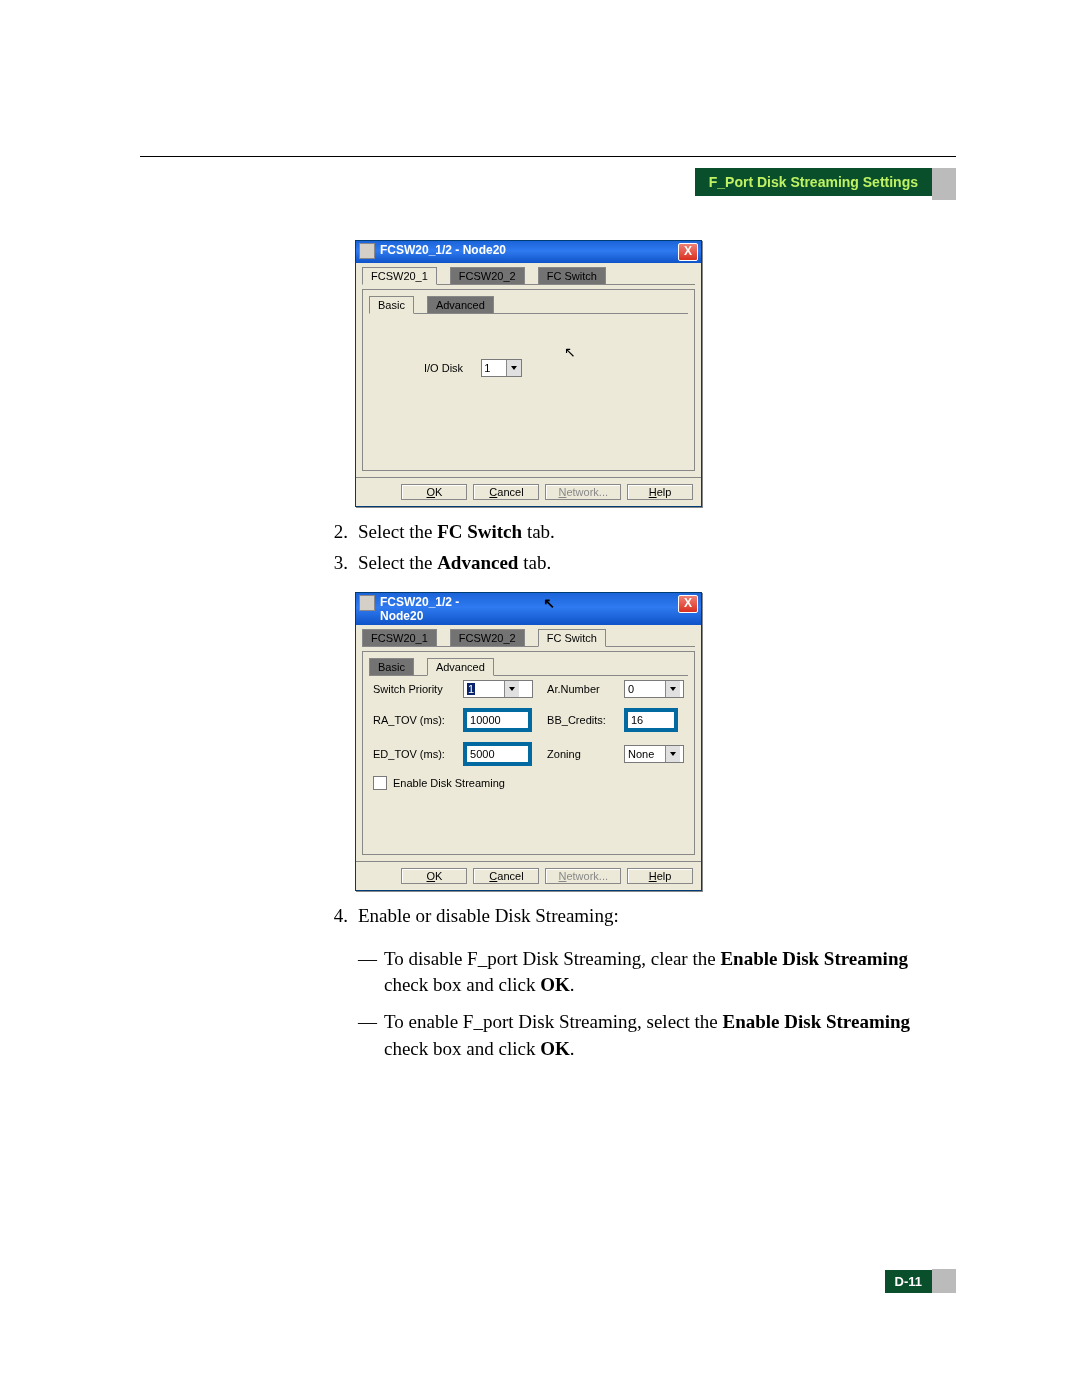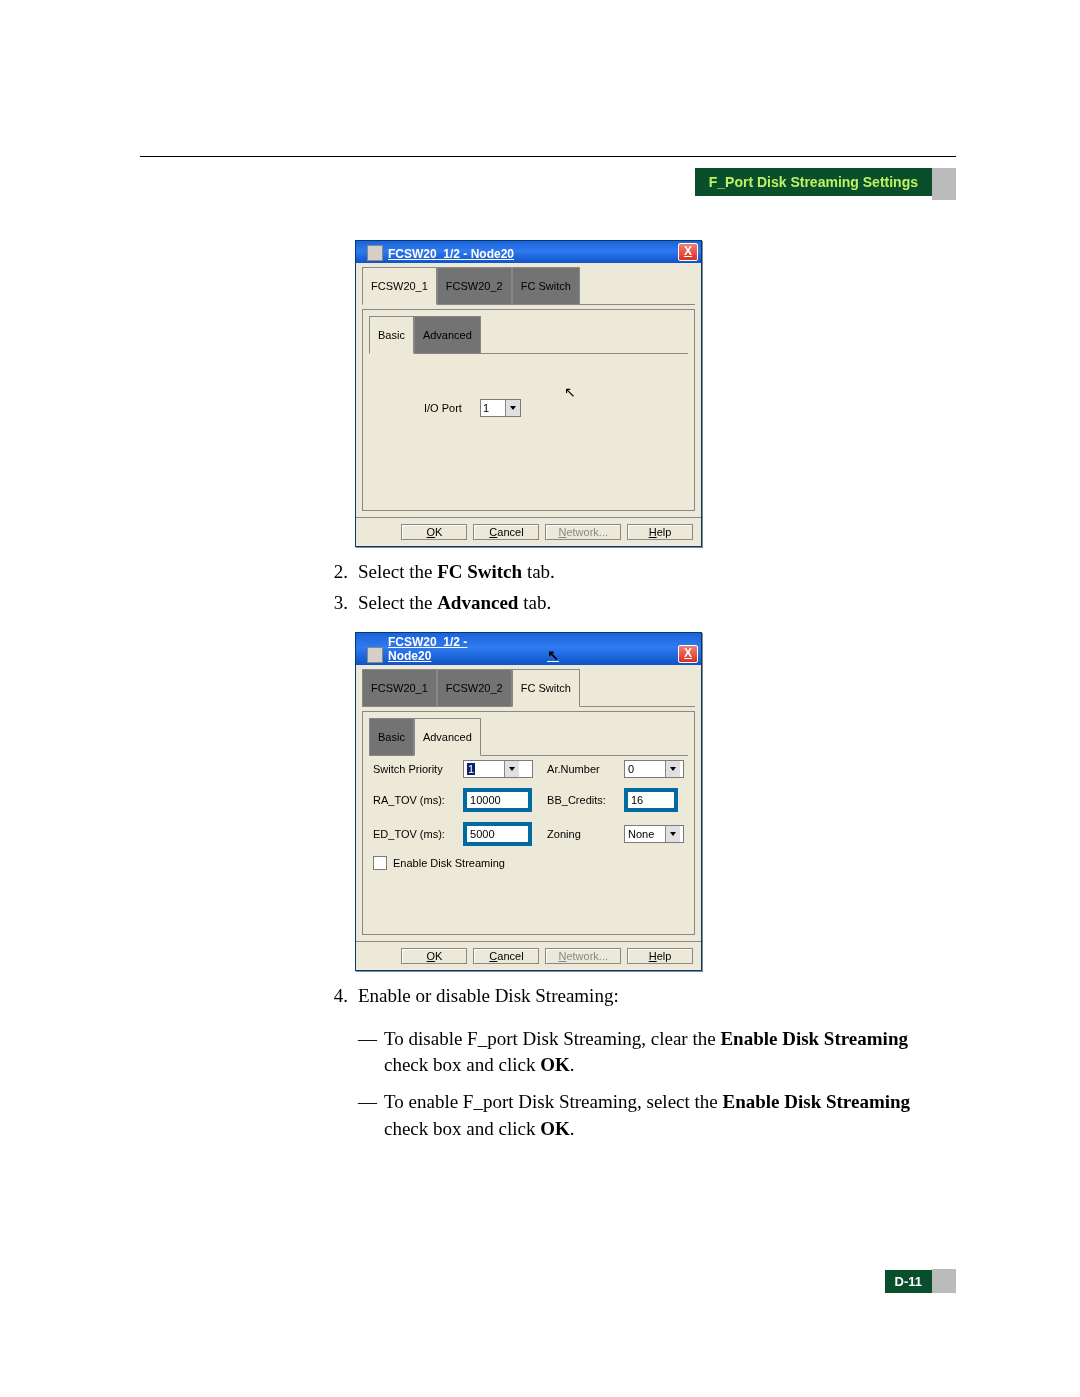--- a/index.html
+++ b/index.html
@@ -57,25 +57,24 @@
     background: #ece9d8;
     border: 1px solid #003c74;
     font-family: Tahoma, Arial, sans-serif;
     font-size: 11px;
     box-shadow: 1px 1px 0 #888;
   }
   .titlebar {
     background: linear-gradient(to bottom, #1b63d8, #2f7af0 45%, #0f53c8);
     color: #fff;
     display: flex;
-    align-items: flex-end;
-    padding: 2px 3px 2px 11px;
+    align-items: flex-start;
+    padding: 2px 3px 2px 3px;
     font-weight: bold;
     font-size: 12px;
-    text-decoration: underline;
   }
   .titlebar .icon {
     width: 14px;
     height: 14px;
     background: #d4d0c8;
     margin-right: 5px;
     border: 1px solid #888;
     display: inline-block;
   }
   .titlebar .title-text { flex: 1; }
@@ -90,22 +89,22 @@
     line-height: 14px;
     font-weight: bold;
     font-family: Arial, sans-serif;
     font-size: 12px;
   }
   .tab-row { padding: 4px 6px 0 6px; }
   .tabs { display: flex; align-items: flex-end; border-bottom: 1px solid #888; }
   .tab {
     border: 1px solid #888;
     border-bottom: none;
-    padding: 12px 8px;
-    margin-right: 0;
+    padding: 2px 8px;
+    margin-right: 13px;
     background: #ece9d8;
     position: relative;
   }
   .tab.active {
     background: #ece9d8;
     font-weight: normal;
     border-bottom: 1px solid #ece9d8;
     margin-bottom: -1px;
     z-index: 2;
   }
@@ -280,21 +279,21 @@
           <div class="tab inactive">FC Switch</div>
         </div>
       </div>
       <div class="inner">
         <div class="tabs" style="border-bottom:1px solid #888;">
           <div class="tab active">Basic</div>
           <div class="tab inactive">Advanced</div>
         </div>
         <div class="form-body-basic">
           <div class="io-row">
-            <span>I/O Port</span>
+            <span>I/O Disk</span>
             <div class="combo">
               <input value="1" style="">
               <span class="arrow"></span>
             </div>
           </div>
           <span class="cursor" style="top:30px; left:195px;">↖</span>
         </div>
       </div>
       <div class="button-row">
         <span class="btn"><span class="u">O</span>K</span>

